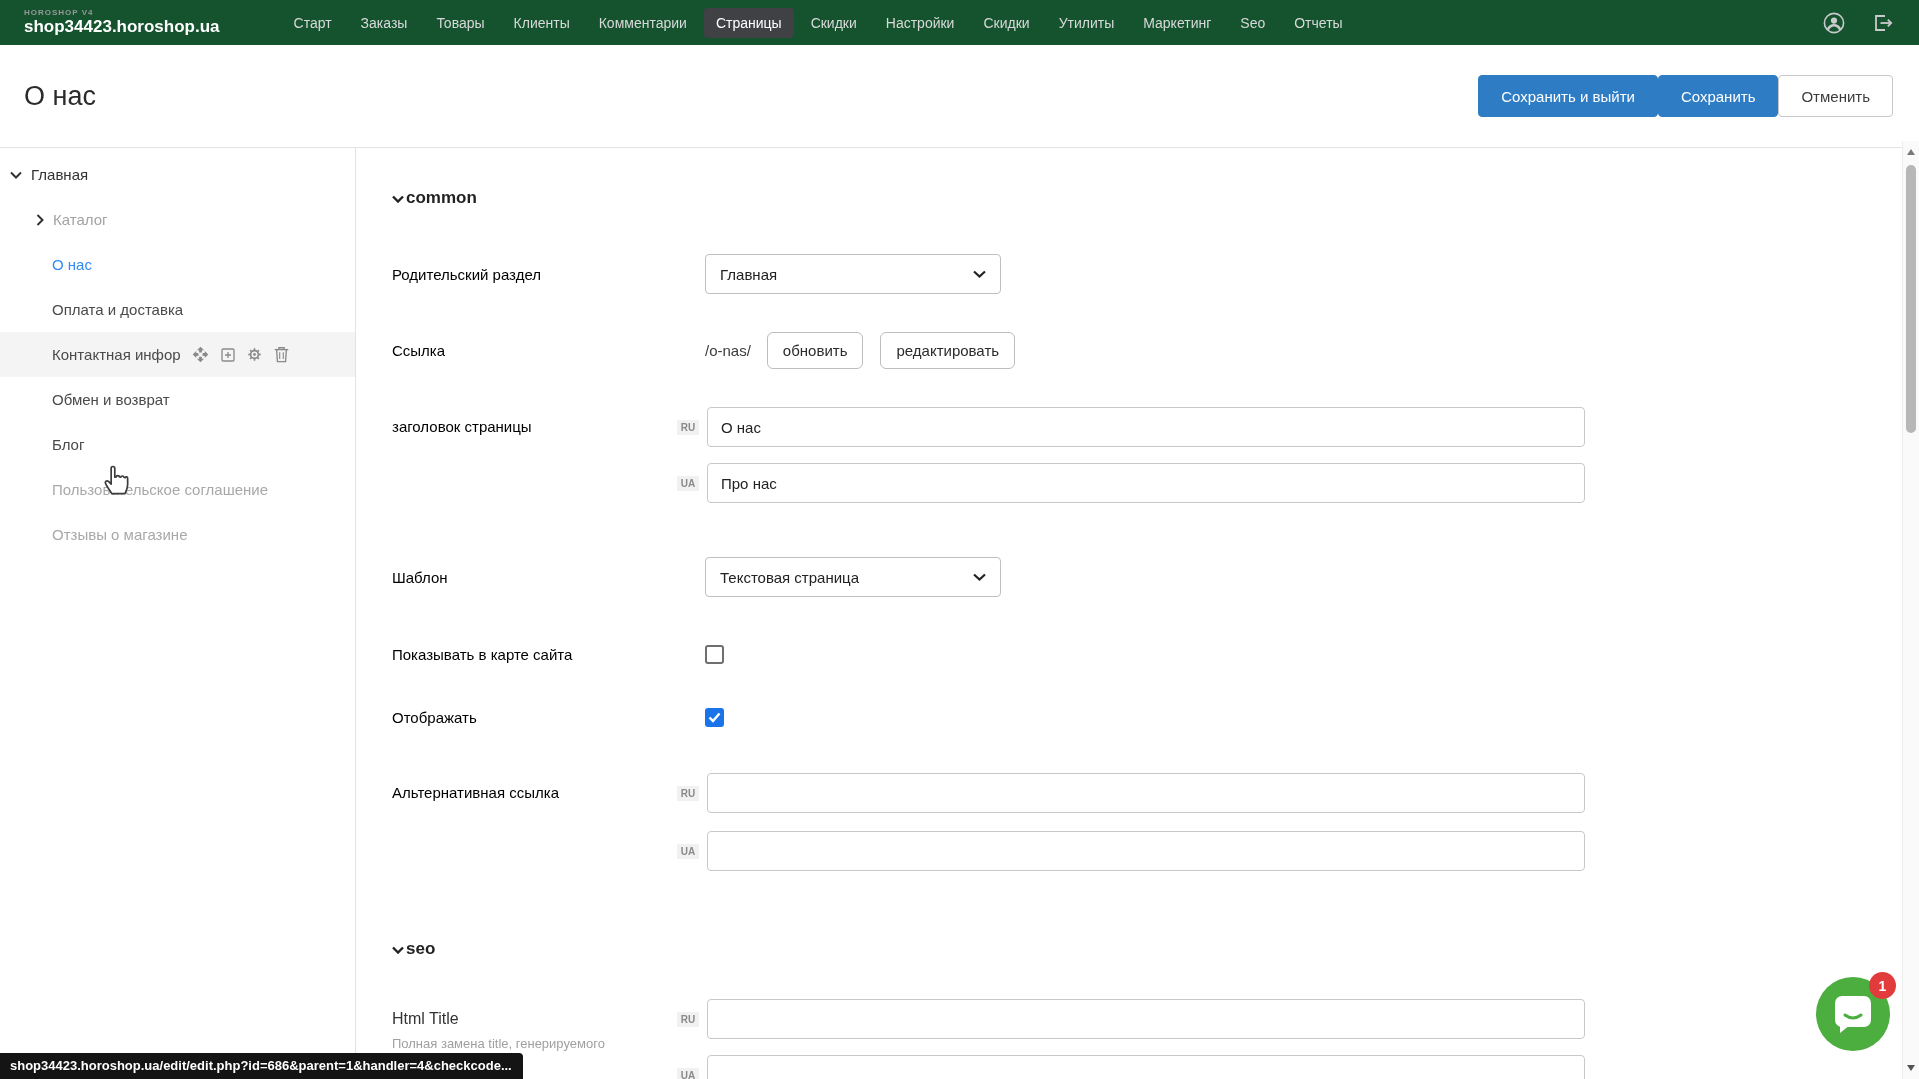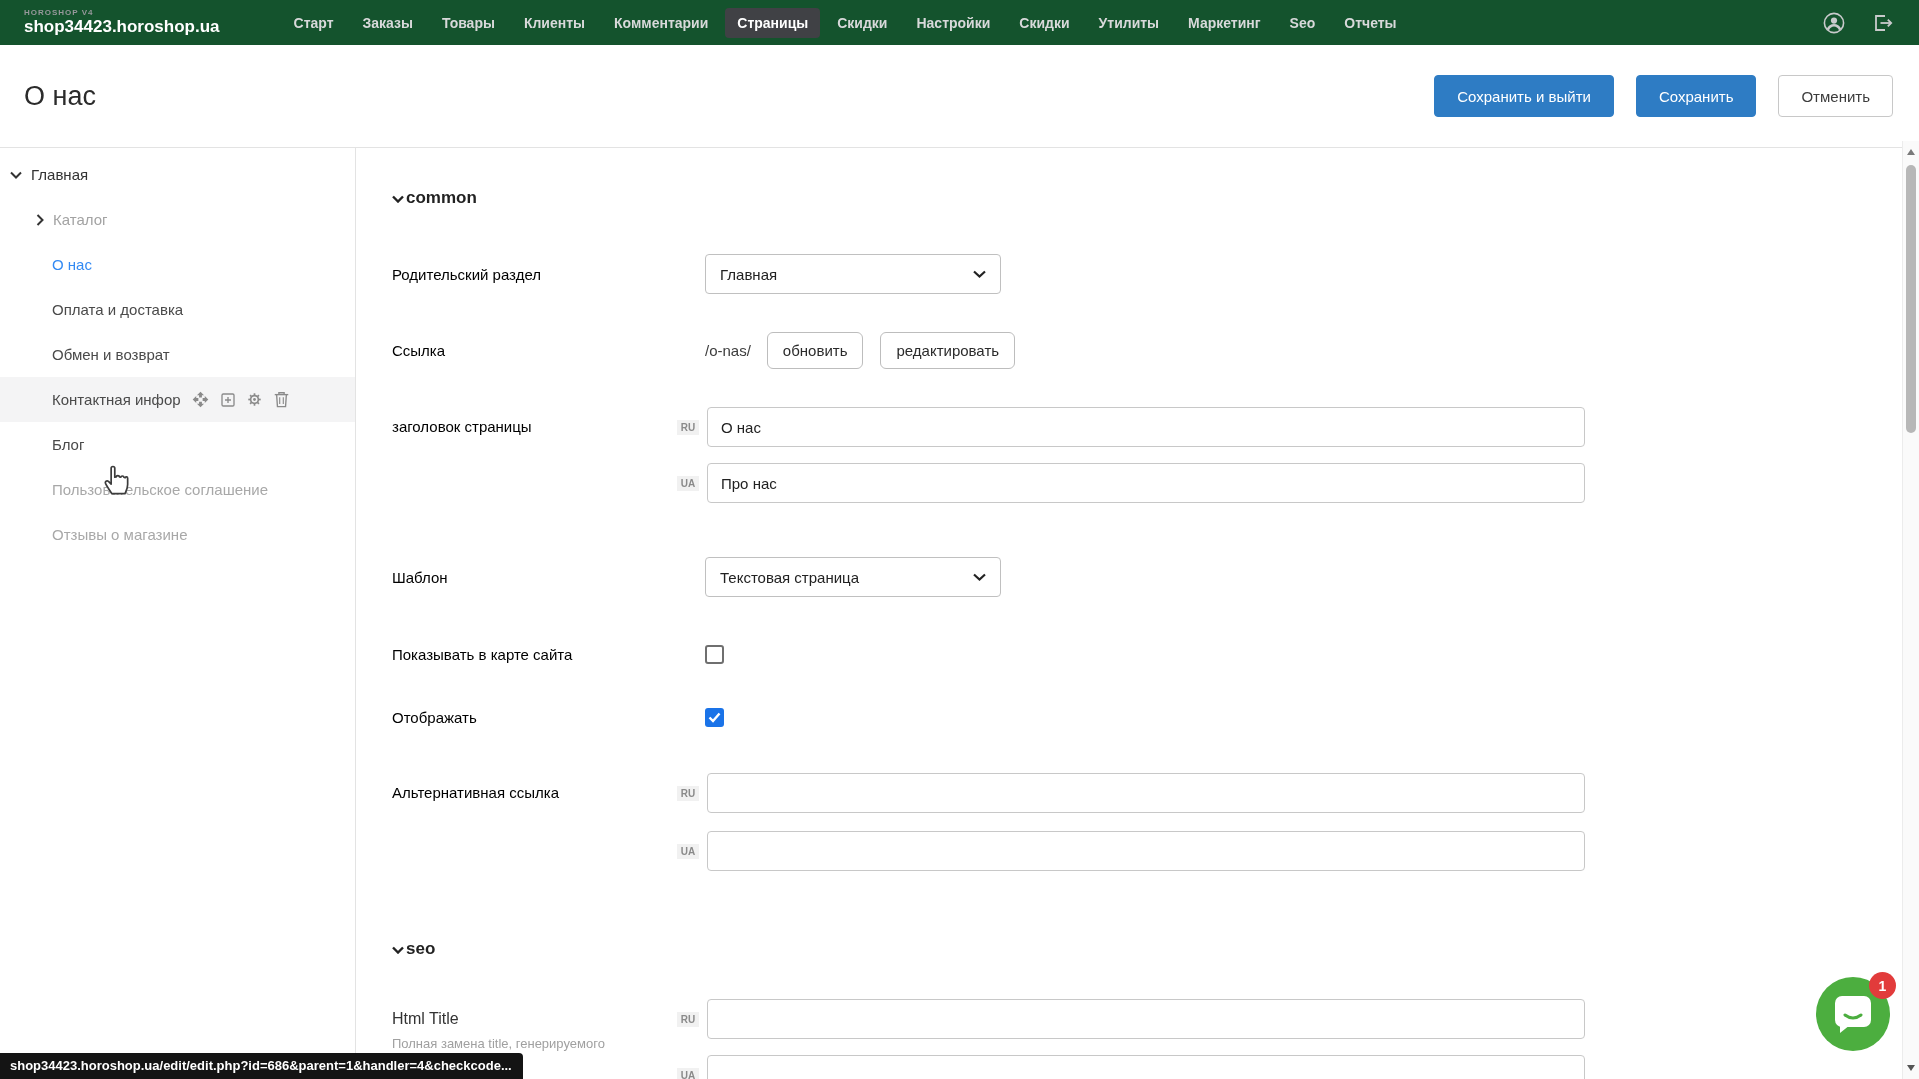--- a/index.html
+++ b/index.html
@@ -5,29 +5,29 @@
   * { margin:0; padding:0; box-sizing:border-box; }
   html,body { width:1919px; height:1079px; overflow:hidden; }
   body { font-family:"Liberation Sans", sans-serif; background:#fff; position:relative; color:#333; }
 
   
   .topbar { height:45px; background:#14532d; display:flex; align-items:center; padding:0 26px 0 24px; }
   .brand { display:flex; flex-direction:column; justify-content:center; line-height:1.05; margin-right:62px; cursor:pointer; }
   .brand-small { font-size:8px; font-weight:bold; letter-spacing:1px; color:#97989b; }
   .brand-main { font-size:17px; font-weight:bold; color:#fff; }
   .nav-items { display:flex; align-items:center; gap:5px; }
-  .nav-item { color:#d8d9da; font-size:14px; padding:7px 12px; border-radius:4px; cursor:pointer; white-space:nowrap;font-weight:bold; }
+  .nav-item { color:#d8d9da; font-size:14px; padding:7px 12px; border-radius:4px; cursor:pointer; white-space:nowrap; }
   .nav-item.active { background:#404145; color:#fff; }
   .nav-right { margin-left:auto; display:flex; align-items:center; gap:26px; }
   .nav-icon { width:22px; height:22px; cursor:pointer; display:flex; align-items:center; justify-content:center; }
 
   
   .page-header { height:103px; display:flex; align-items:center; padding:0 26px 0 24px; border-bottom:1px solid #e3e3e3; background:#fff; }
   .page-title { font-size:27px; font-weight:400; color:#2b2b2b; }
-  .header-buttons { margin-left:auto; display:flex; gap:22px; }
+  .header-buttons { margin-left:auto; display:flex; }
   .btn { height:42px; border-radius:4px; font-size:15px; font-weight:500; padding:0 22px; cursor:pointer; border:1px solid transparent; font-family:inherit; }
   .btn-primary { background:#2e7cc4; color:#fff; border-color:#2e7cc4; }
   .btn-default { background:#fff; color:#3c3c3c; border-color:#c8c8c8; }
 
   
   .content { display:flex; height:931px; position:relative; }
   .sidebar { width:356px; border-right:1px solid #e3e3e3; padding-top:4px; flex:0 0 356px; }
   .tree-item { height:45px; display:flex; align-items:center; font-size:15px; color:#4a4a4a; cursor:pointer; padding-left:52px; }
   .tree-item .chev { display:flex; margin-right:9px; }
   .tree-item.root { padding-left:10px; color:#333; }
@@ -153,23 +153,20 @@
           </svg>
         </span>
       <span>Каталог</span>
     </div>
     <div class="tree-item selected">
       <span>О нас</span>
     </div>
     <div class="tree-item">
       <span>Оплата и доставка</span>
     </div>
-    <div class="tree-item">
-      <span>Обмен и возврат</span>
-    </div>
     <div class="tree-item hovered">
       <span>Контактная инфор</span>
       <span class="row-icons">
         <span class="tree-ic">
           <svg width="17" height="17" viewBox="0 0 24 24" fill="#8a8a8a">
               <path d="M10 9h4V6h3l-5-5-5 5h3v3zm-1 1H6V7l-5 5 5 5v-3h3v-4zm14 2-5-5v3h-3v4h3v3l5-5zm-9 3h-4v3H7l5 5 5-5h-3v-3z"></path>
             </svg>
         </span>
         <span class="tree-ic">
           <svg width="16" height="16" viewBox="0 0 24 24">
@@ -197,20 +194,23 @@
           <svg width="15" height="17" viewBox="0 0 20 22">
               <path d="M1 4.5 H19" stroke="#8a8a8a" stroke-width="1.8"></path>
               <path d="M6.5 4.5 V2 H13.5 V4.5" fill="none" stroke="#8a8a8a" stroke-width="1.8"></path>
               <path d="M3.5 4.5 L4.6 20.5 H15.4 L16.5 4.5" fill="none" stroke="#8a8a8a" stroke-width="1.8"></path>
               <path d="M7.6 8 V17 M12.4 8 V17" stroke="#8a8a8a" stroke-width="1.5"></path>
             </svg>
         </span>
       </span>
     </div>
     <div class="tree-item">
+      <span>Обмен и возврат</span>
+    </div>
+    <div class="tree-item">
       <span>Блог</span>
     </div>
     <div class="tree-item muted">
       <span>Пользовательское соглашение</span>
     </div>
     <div class="tree-item muted">
       <span>Отзывы о магазине</span>
     </div>
   </aside>
 

